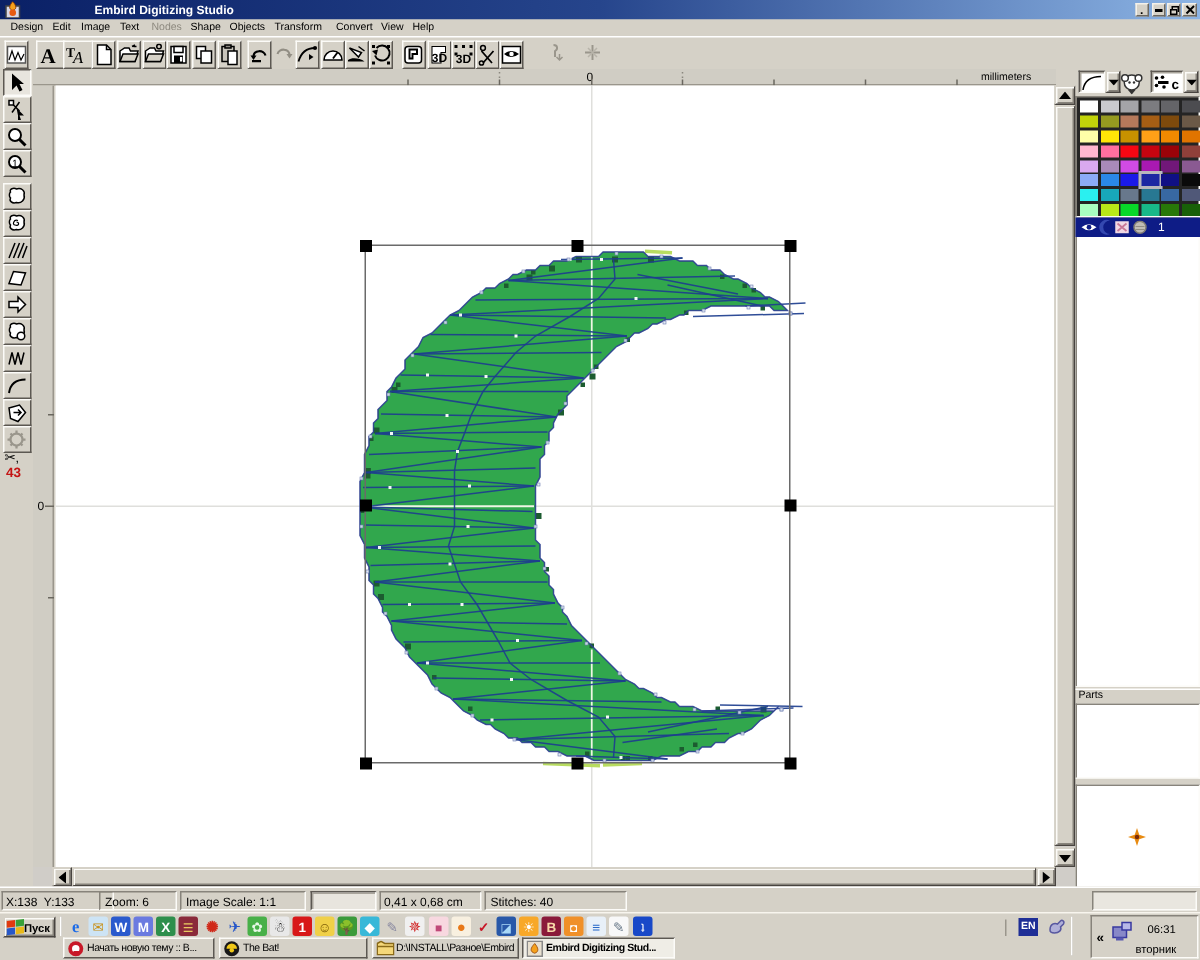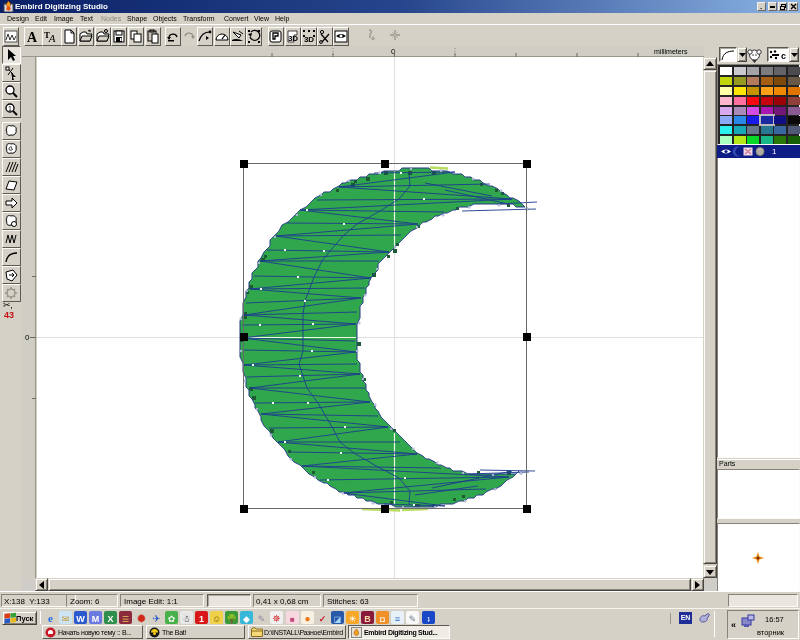--- a/index.html
+++ b/index.html
@@ -20,21 +20,21 @@
 <div id="root">
 
 <div class="abs" style="left:0;top:0;width:800px;height:13px;background:linear-gradient(90deg,#0a2066 0%,#26458c 50%,#8cb4e4 100%);">
   <div class="abs" style="left:3px;top:1px;width:11px;height:11px;">
     <svg width="11" height="11">
           <rect x="1" y="3" width="9" height="8" fill="#d8d8e8" stroke="#444"></rect>
           <path d="M5.5 0 C3 3 2.5 5 5.5 6 C8.5 5 8 3 5.5 0Z" fill="#f5a11c" stroke="#8a3a00" stroke-width="0.6"></path>
           <circle cx="5.5" cy="7.5" r="2.2" fill="#e85a10"></circle>
         </svg>
   </div>
-  <div class="abs" style="left:15px;top:2px;color:#fff;font-size:8px;font-weight:bold;letter-spacing:0;">Embird Digitizing Studio</div>
+  <div class="abs" style="left:15px;top:2px;color:#fff;font-size:8px;font-weight:bold;letter-spacing:0;padding-left:48px;">Embird Digitizing Studio</div>
   <div class="abs raised" style="left:757px;top:2px;width:9px;height:9px;">
         <div class="abs" style="left:2px;top:-1px;font-size:8px;font-weight:bold;color:#000;">.</div>
       </div>
   <div class="abs raised" style="left:768px;top:2px;width:9px;height:9px;">
         <div class="abs" style="left:1px;top:3px;width:5px;height:2px;background:#000;"></div>
       </div>
   <div class="abs raised" style="left:778px;top:2px;width:9px;height:9px;">
         <div class="abs" style="left:2px;top:1px;width:5px;height:4px;border:1px solid #000;"></div>
         <div class="abs" style="left:1px;top:3px;width:5px;height:4px;border:1px solid #000;background:#d5d1c7;"></div>
       </div>
@@ -712,28 +712,28 @@
 </div>
 
 <div class="abs" style="left:0;top:591px;width:800px;height:17px;background:#d5d1c7;border-top:1px solid #fff;font-size:8px;color:#000;">
   <div class="abs sunk" style="left:1px;top:2px;width:75px;height:13px;">
         <span class="abs" style="left:2px;top:2px;">X:138&nbsp; Y:133</span>
       </div>
   <div class="abs sunk" style="left:66px;top:2px;width:52px;height:13px;">
         <span class="abs" style="left:3px;top:2px;">Zoom: 6</span>
       </div>
   <div class="abs sunk" style="left:120px;top:2px;width:84px;height:13px;">
-        <span class="abs" style="left:3px;top:2px;">Image Edit: 1:1</span>
+        <span class="abs" style="left:3px;top:2px;">Image Scale: 1:1</span>
       </div>
   <div class="abs sunkdeep" style="left:207px;top:2px;width:44px;height:13px;background:#e8e5de;"></div>
   <div class="abs sunk" style="left:253px;top:2px;width:68px;height:13px;">
         <span class="abs" style="left:2px;top:2px;">0,41 x 0,68 cm</span>
       </div>
   <div class="abs sunk" style="left:323px;top:2px;width:95px;height:13px;">
-        <span class="abs" style="left:3px;top:2px;">Stitches: 63</span>
+        <span class="abs" style="left:3px;top:2px;">Stitches: 40</span>
       </div>
   <div class="abs sunk" style="left:728px;top:2px;width:70px;height:13px;background:#e9e6df;"></div>
 </div>
 
 <div id="taskbar" class="abs" style="left:0;top:608px;width:800px;height:32px;background:#d5d1c7;border-top:1px solid #f8f5ee;">
 
 <div class="abs raised2" style="left:2px;top:2px;width:35px;height:14px;">
   <span class="abs" style="left:1px;top:0px;">
           <svg width="13" height="12" viewBox="0 0 13 12">
             <g transform="skewY(-6)">
@@ -781,21 +781,21 @@
         </svg>
       </div>
 <div class="abs" style="left:714px;top:2px;width:1px;height:26px;background:#9a968c;border-right:1px solid #fff;"></div>
 <div class="abs sunk" style="left:727px;top:1px;width:72px;height:29px;">
   <span class="abs" style="left:3px;top:9px;font-size:9px;font-weight:bold;color:#000;">«</span>
   <svg class="abs" style="left:12px;top:3px" width="16" height="14">
           <rect x="2" y="4" width="9" height="7" fill="#8888c8" stroke="#3838a0"></rect>
           <rect x="8" y="1" width="6" height="5" fill="#b8b8e8" stroke="#3838a0"></rect>
           <rect x="4" y="11" width="5" height="2" fill="#5858b0"></rect>
         </svg>
-  <span class="abs" style="left:37px;top:4px;font-size:7.5px;color:#000;">16:57</span>
+  <span class="abs" style="left:37px;top:4px;font-size:7.5px;color:#000;">06:31</span>
   <span class="abs" style="left:29px;top:17px;font-size:7.5px;color:#000;">вторник</span>
 </div>
 <div class="abs" style="left:42px;top:16px;width:101px;height:14px;border:1px solid;border-color:#fcfbf8 #5c5852 #5c5852 #fcfbf8;background:#d5d1c7;font-size:7px;letter-spacing:-0.3px;white-space:nowrap;overflow:hidden;">
         <span class="abs" style="left:2px;top:1px;">
           <svg width="11" height="11">
             <circle cx="5.5" cy="5.5" r="5" fill="#c81828"></circle>
             <circle cx="5.5" cy="5.5" r="2.5" fill="#fff"></circle>
             <rect x="4" y="7" width="4" height="3" fill="#c81828"></rect>
           </svg>
         </span>

